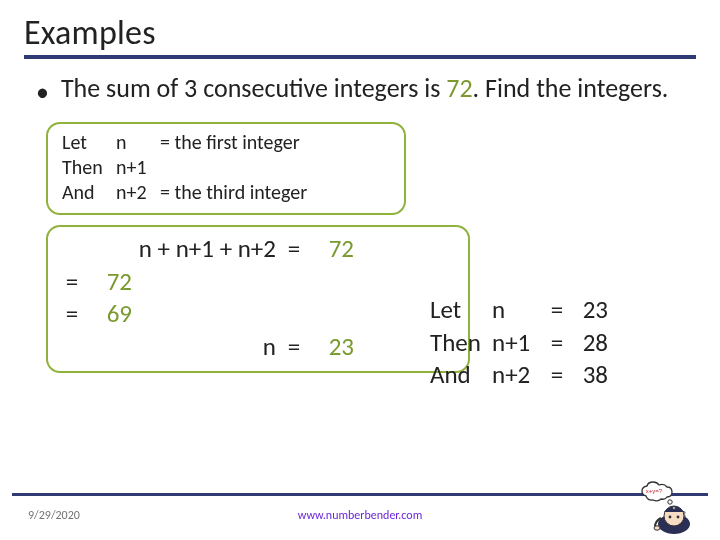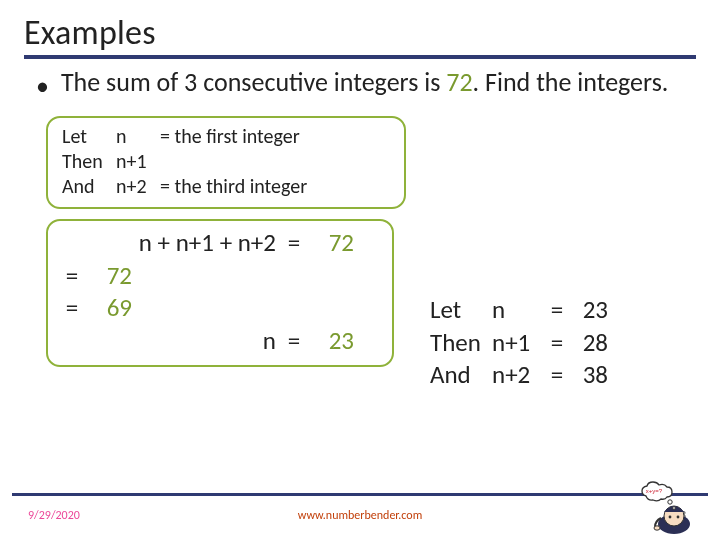--- a/index.html
+++ b/index.html
@@ -11,21 +11,21 @@
     color: #222;
     position: relative;
     overflow: hidden;
   }
   .slide {
     padding: 12px 24px 0 24px;
   }
   .title-wrap {
     border-bottom: 4px solid #2f3a72;
     padding-bottom: 2px;
-    margin-bottom: 8px;
+    margin-bottom: 14px;
   }
   .title {
     font-size: 34px;
     font-weight: 400;
     color: #222;
     letter-spacing: 0.2px;
   }
   .bullet {
     display: flex;
     font-size: 26px;
@@ -38,21 +38,21 @@
   }
   .accent { color: #7a9a2f; }
   .box {
     border: 2px solid #8fb23a;
     border-radius: 14px;
     padding: 6px 14px 8px 14px;
     margin-left: 22px;
     background: #fff;
   }
   .box1 { width: 360px; margin-bottom: 10px; }
-  .box2 { width: 348px; }
+  .box2 { width: 424px; }
   .defs {
     font-size: 20px;
     line-height: 1.25;
   }
   .defs-row { display: flex; }
   .defs-row .c1 { width: 54px; }
   .defs-row .c2 { width: 44px; }
   .defs-row .c3 { }
   .eqs {
     font-size: 25px;
@@ -77,27 +77,27 @@
   .footer-line {
     position: absolute;
     left: 12px; right: 12px;
     bottom: 44px;
     height: 3px;
     background: #2f3a72;
   }
   .footer-date {
     position: absolute;
     left: 28px; bottom: 18px;
-    font-size: 12px; color: #ec4899;
+    font-size: 12px; color: #737373;
   }
   .footer-url {
     position: absolute;
     left: 0; right: 0; bottom: 18px;
     text-align: center;
-    font-size: 12px; color: #c2410c;
+    font-size: 12px; color: #6d28d9;
   }
   .footer-num {
     position: absolute;
     right: 34px; bottom: 18px;
     font-size: 12px; color: #555;
   }
   .doodle {
     position: absolute;
     right: 14px; bottom: 6px;
     width: 72px; height: 56px;

